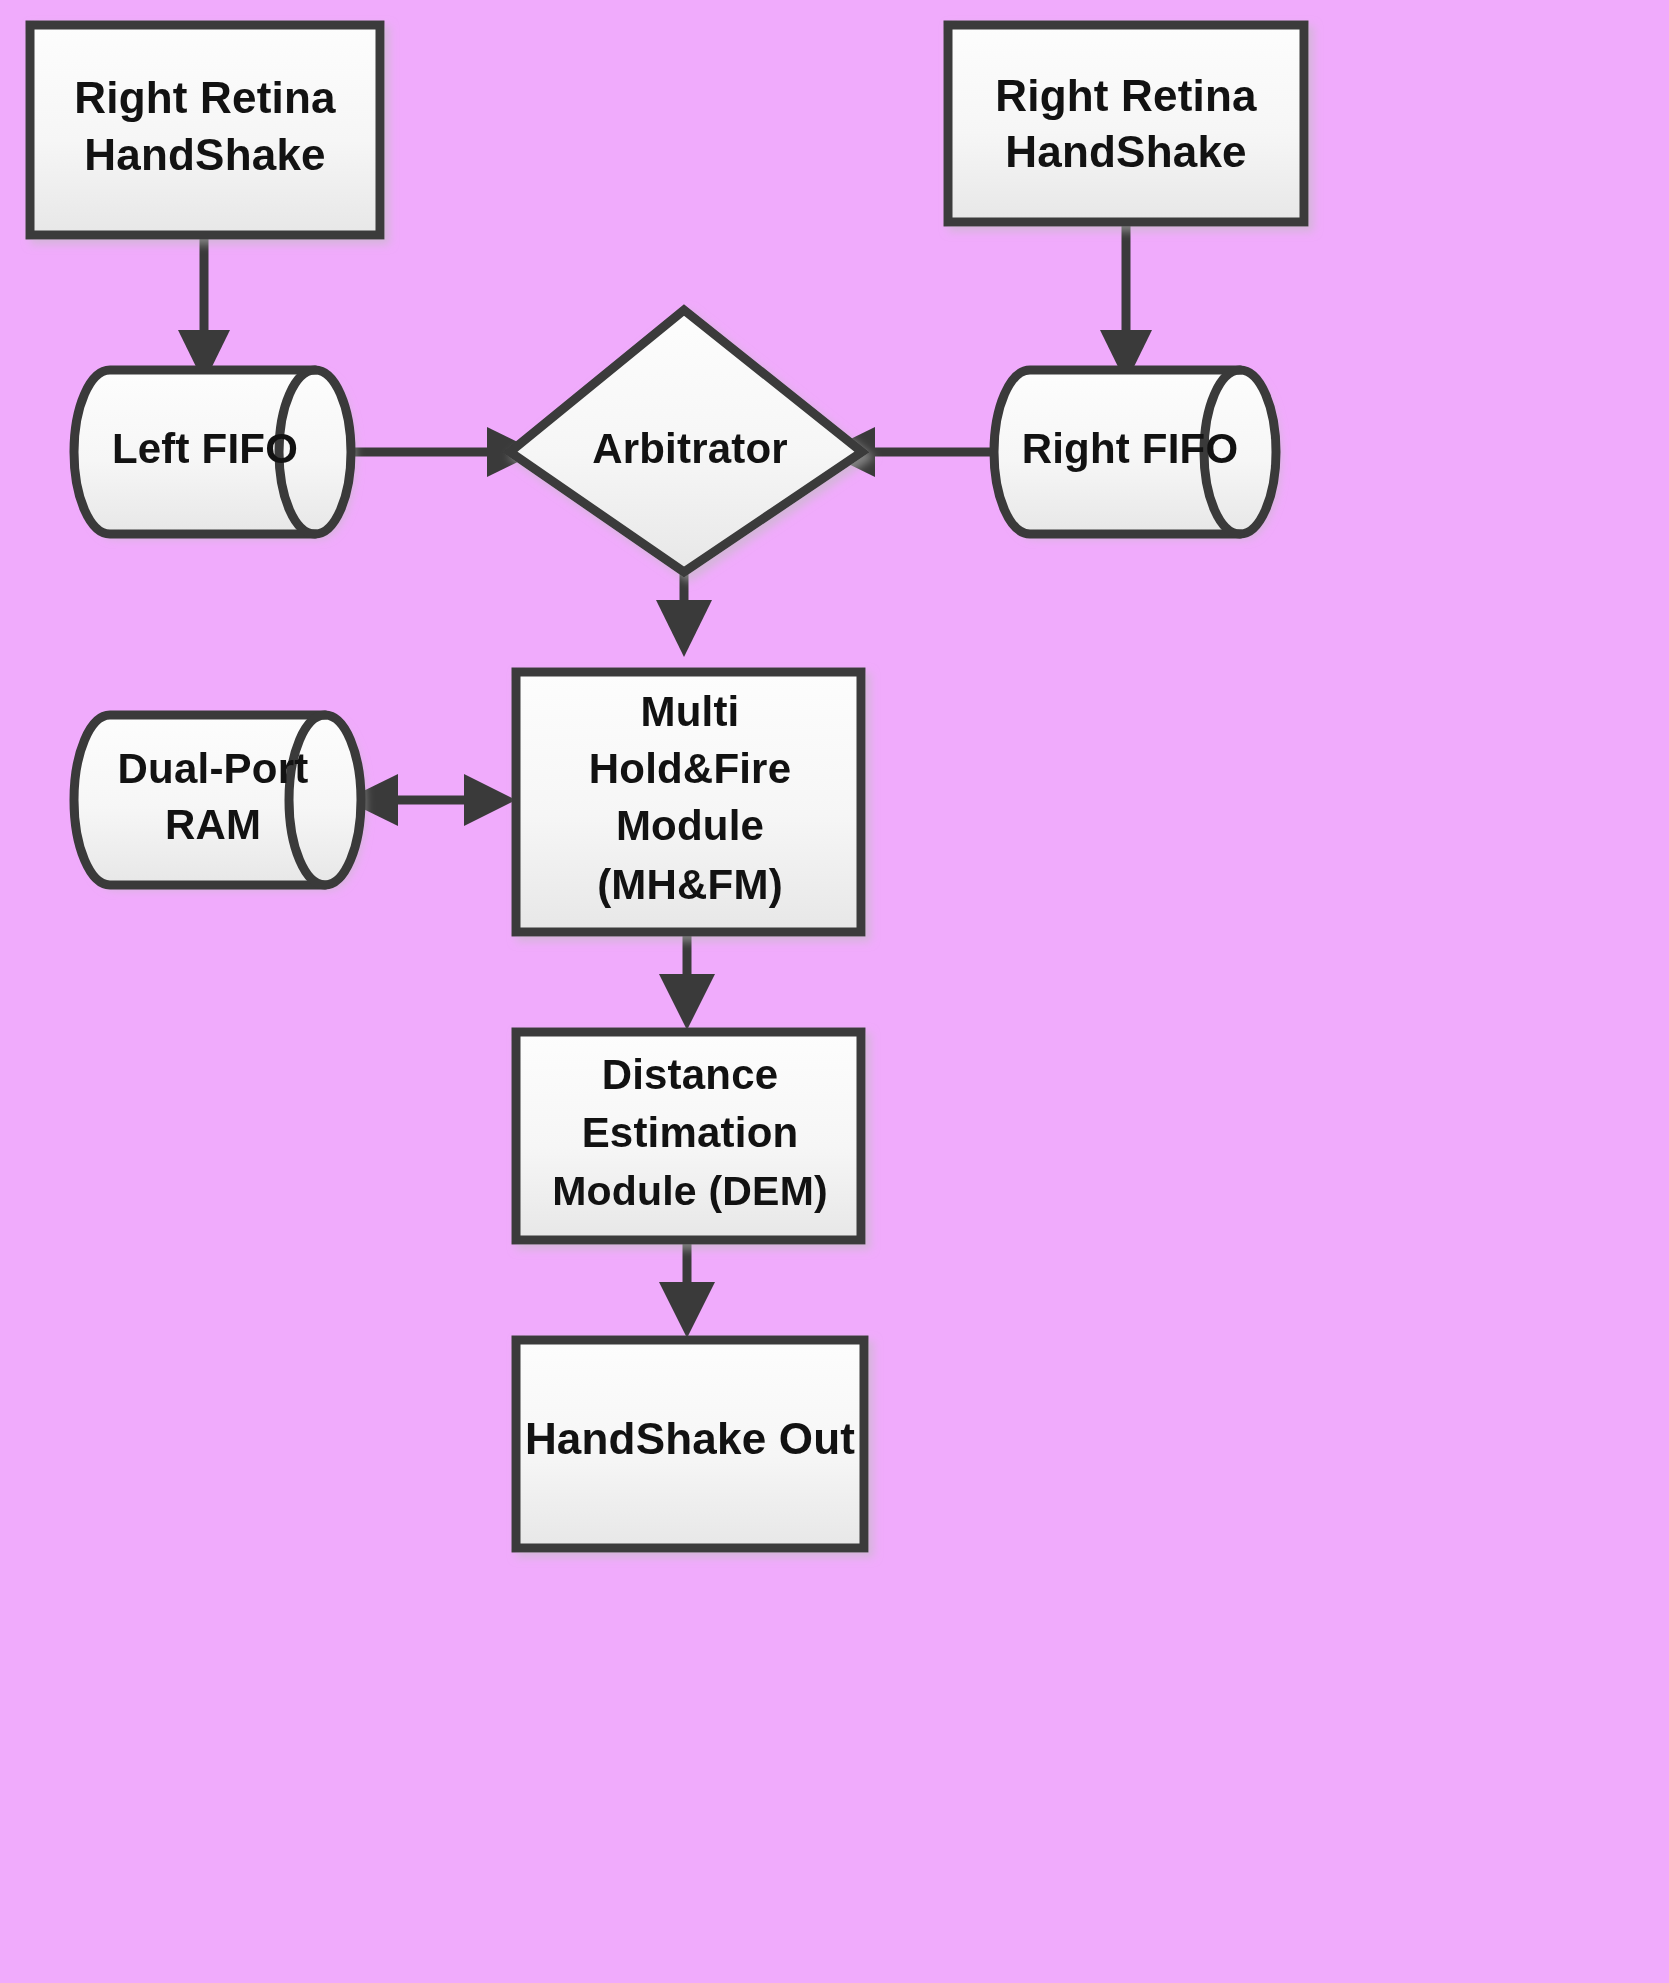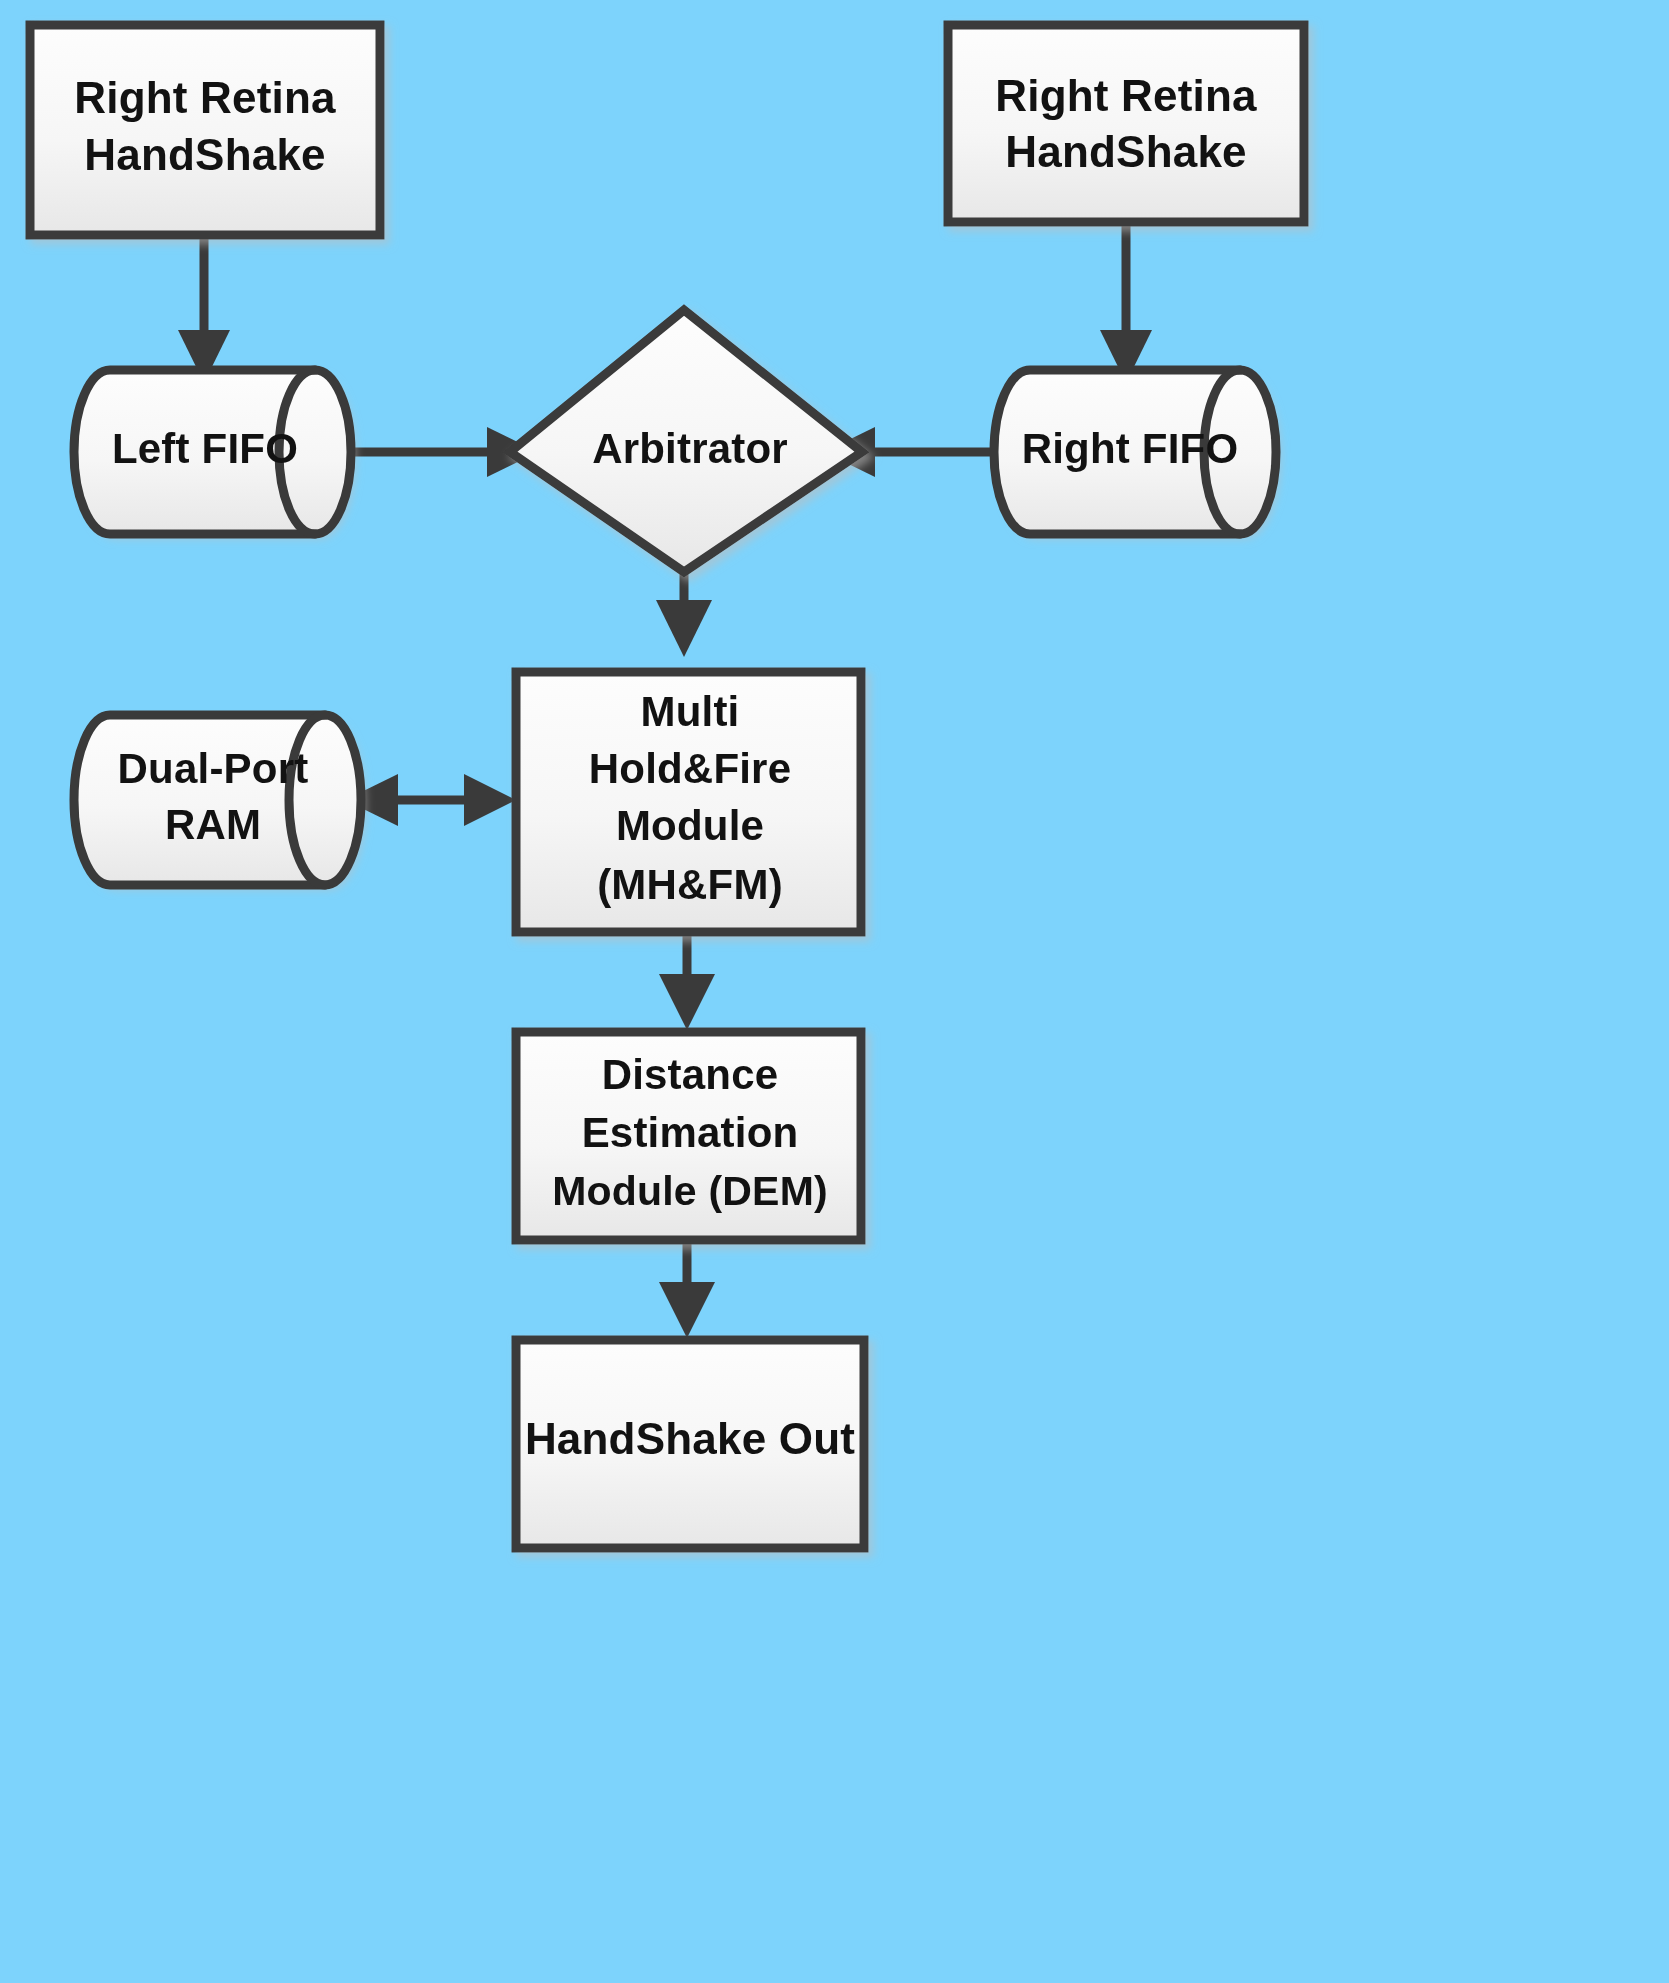--- a/index.html
+++ b/index.html
@@ -11,21 +11,21 @@
   body {
     width: 1669px;
     height: 1983px;
     font-family: "Liberation Sans", sans-serif;
     overflow: hidden;
   }
   #diagram-root {
     position: relative;
     width: 1669px;
     height: 1983px;
-    background: #7dd3fc;
+    background: #f0abfc;
   }
   svg.canvas {
     position: absolute;
     top: 0;
     left: 0;
     width: 1669px;
     height: 1983px;
     display: block;
   }
   .node-label {

